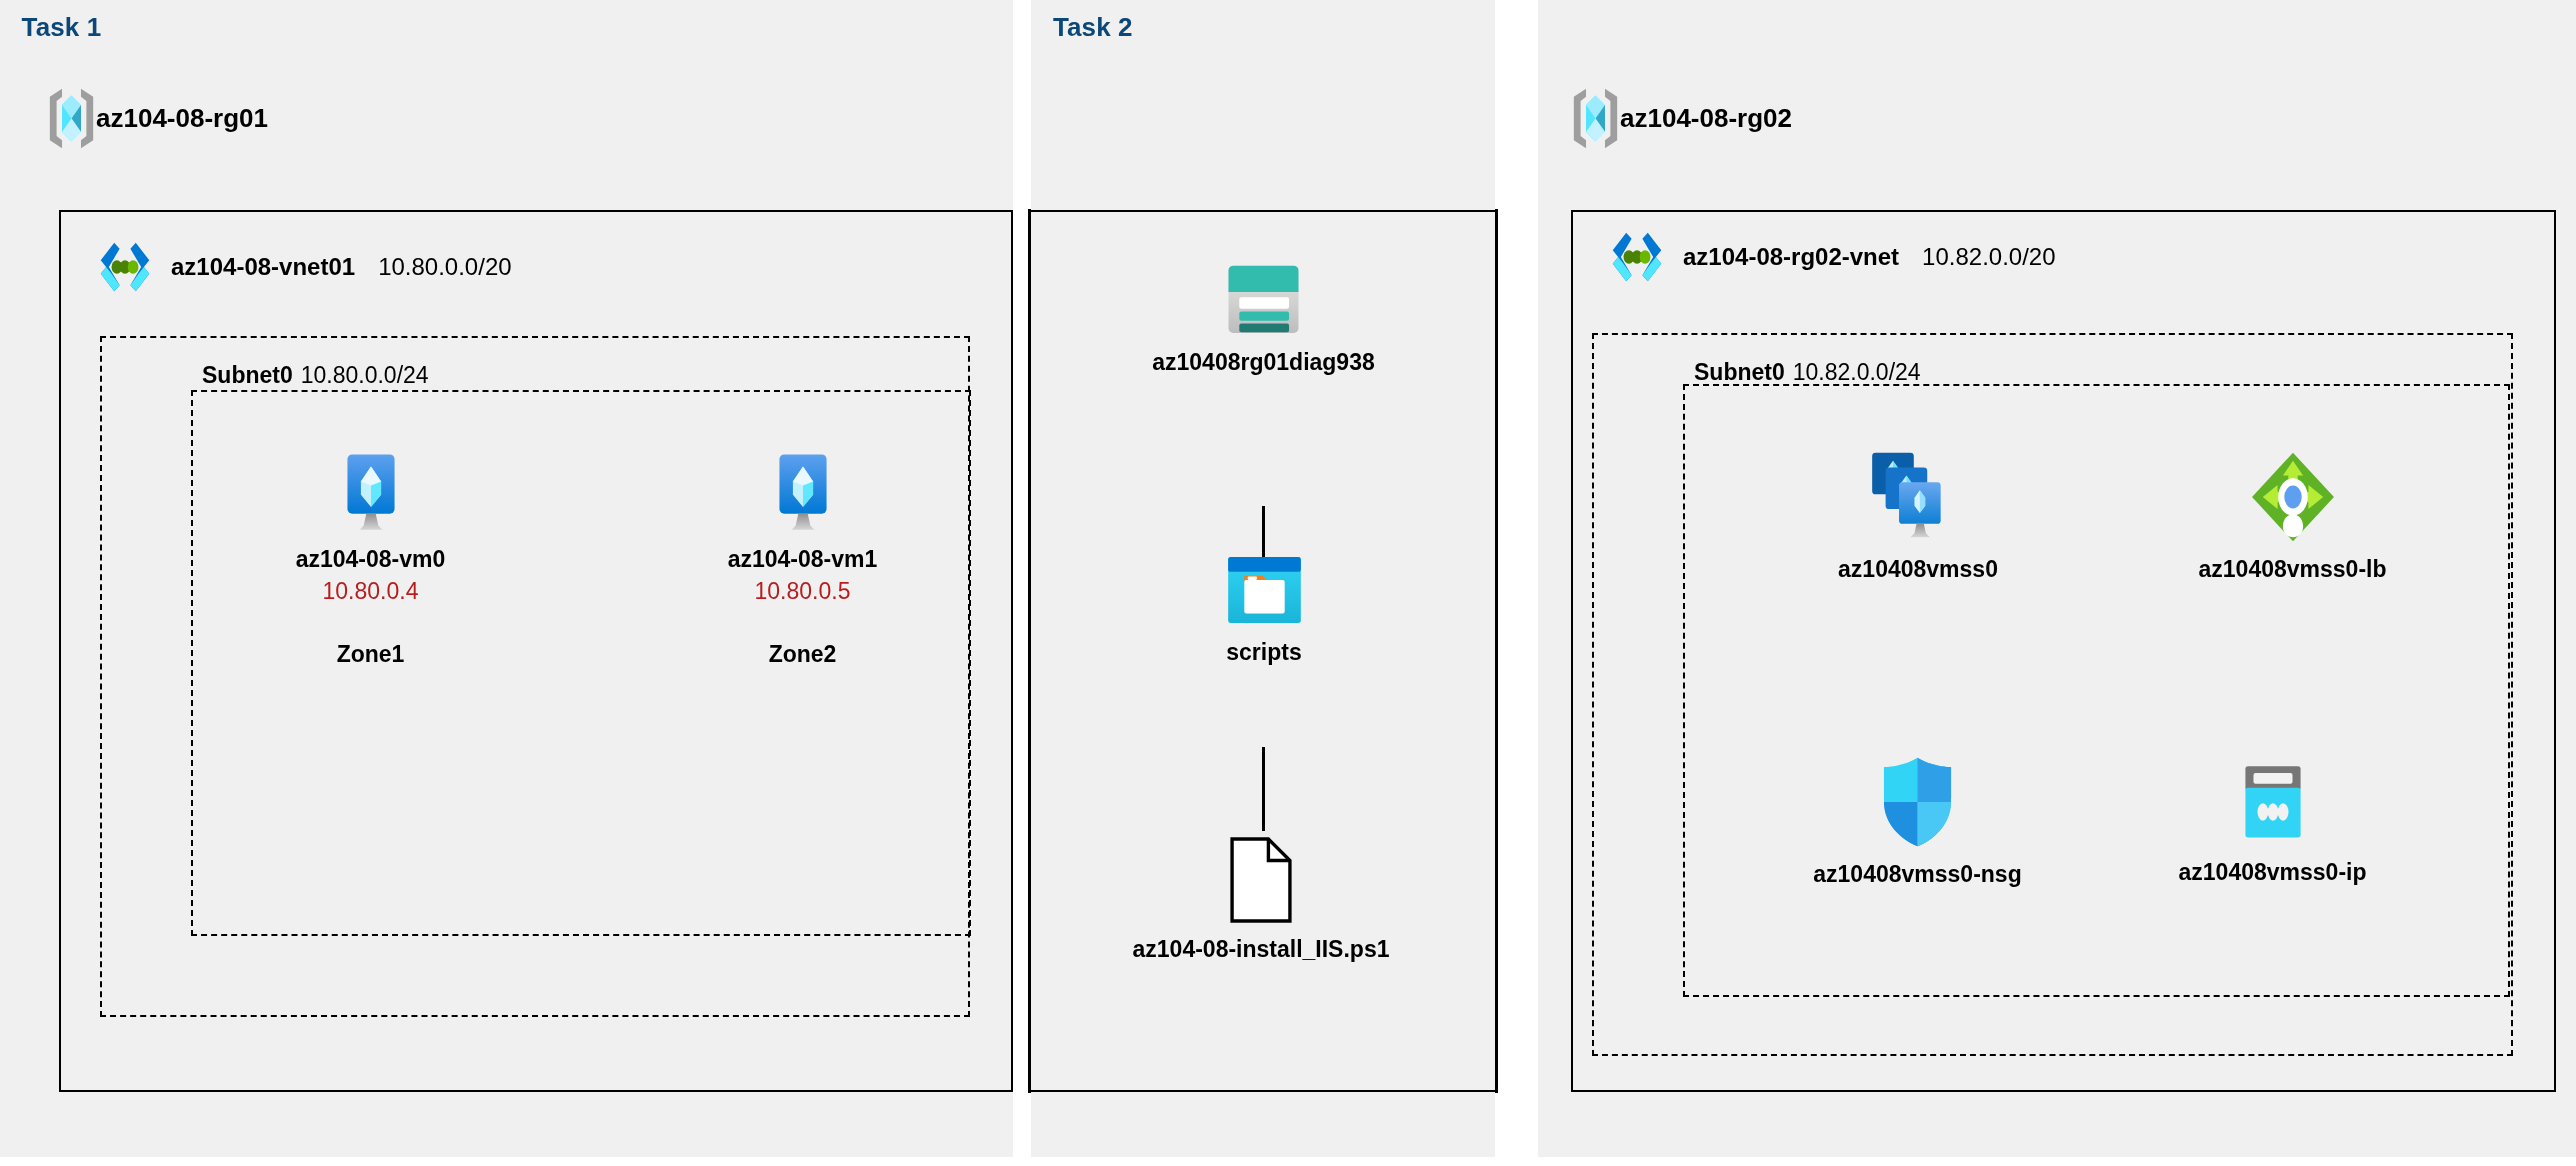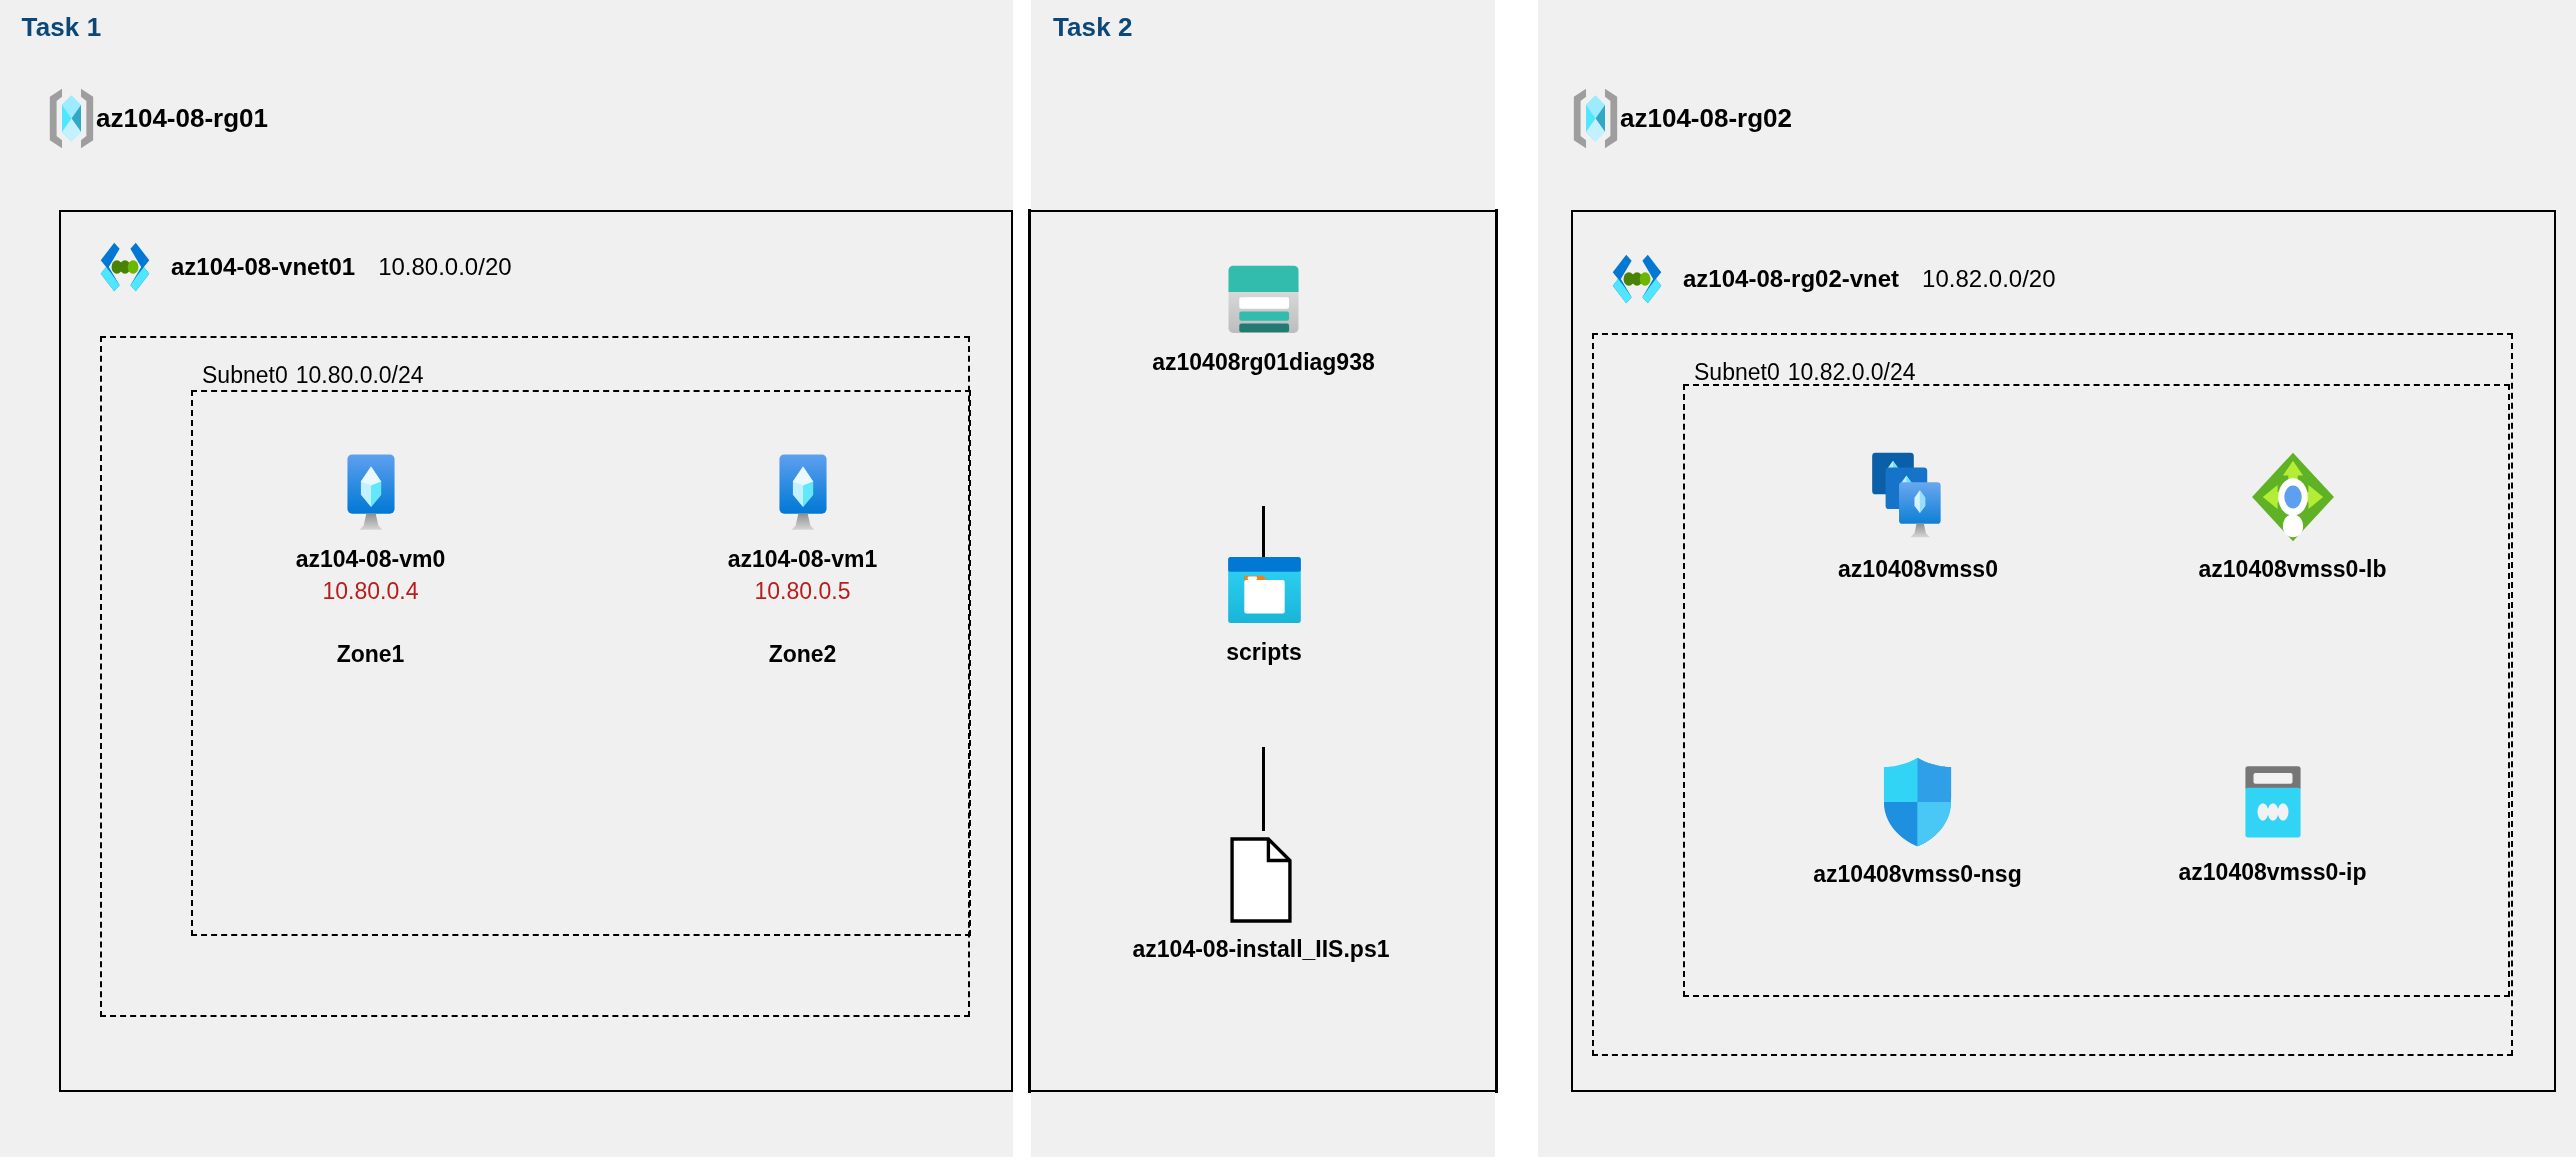--- a/index.html
+++ b/index.html
@@ -61,35 +61,35 @@
   #task2-box::before,
   #task2-box::after {
     content: ""; position: absolute; top: -2.7px; bottom: -2.7px; width: 2.7px; background:#000;
   }
   #task2-box::before { left: -2.7px; }
   #task2-box::after  { right: -2.7px; }
 
   
   .vnet-row { position: absolute; display: flex; align-items: center; gap: 15px; justify-content: flex-end; }
   #vnet-row-1 { left: 94px;  top: 236px; }
-  #vnet-row-2 { left: 1606px; top: 248px; }
+  #vnet-row-2 { left: 1606px; top: 226px; }
   .vnet-name { font-size: 24px; font-weight: bold; color:#000; white-space: nowrap; }
   .vnet-cidr { font-size: 24px; font-weight: normal; color:#000; white-space: nowrap; margin-left: 8px; }
 
   
   .subnet-box {
     position: absolute;
     border: 2.7px dashed #000;
     background: transparent;
   }
   #subnet-box-1 { left: 100px;  top: 336px; width: 870px; height: 681px; }
   #subnet-box-2 { left: 1592px; top: 333px; width: 921px; height: 723px; }
 
   .subnet-title { position: absolute; white-space: nowrap; font-size: 23px; color:#000; }
-  .subnet-title b { font-weight: normal; }
+  .subnet-title b { font-weight: bold; }
   .subnet-title span { font-weight: normal; margin-left: 8px; }
   #subnet-title-1 { left: 202px;  top: 362px; }
   #subnet-title-2 { left: 1694px; top: 359px; }
 
   
   .inner-box { position: absolute; border: 2.7px dashed #000; }
   #inner-box-1 { left: 191px;  top: 390px; width: 780px; height: 546px; }
   #inner-box-2 { left: 1683px; top: 384px; width: 827px; height: 613px; }
 
   

